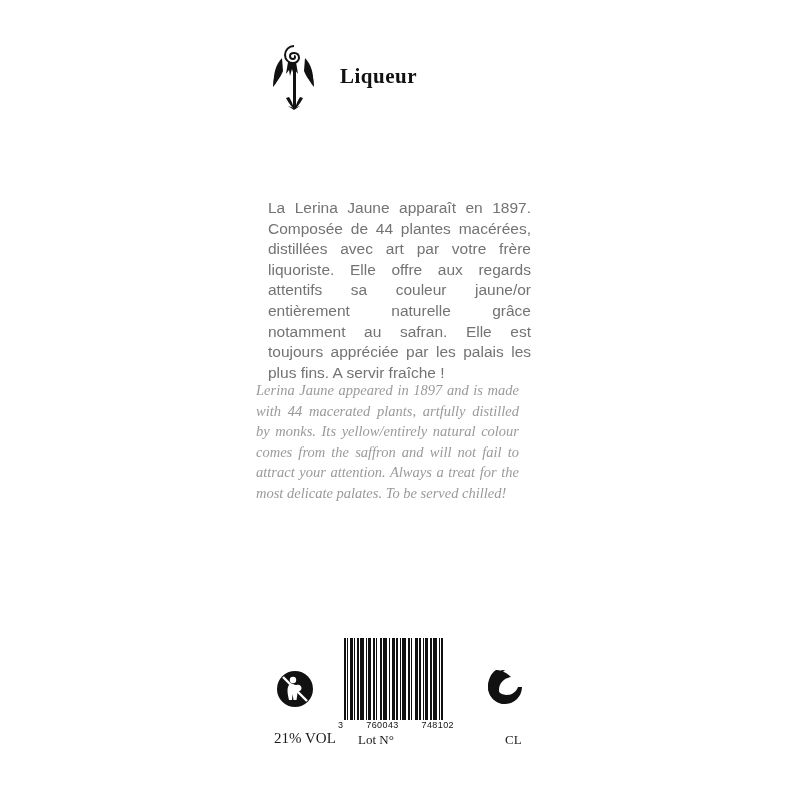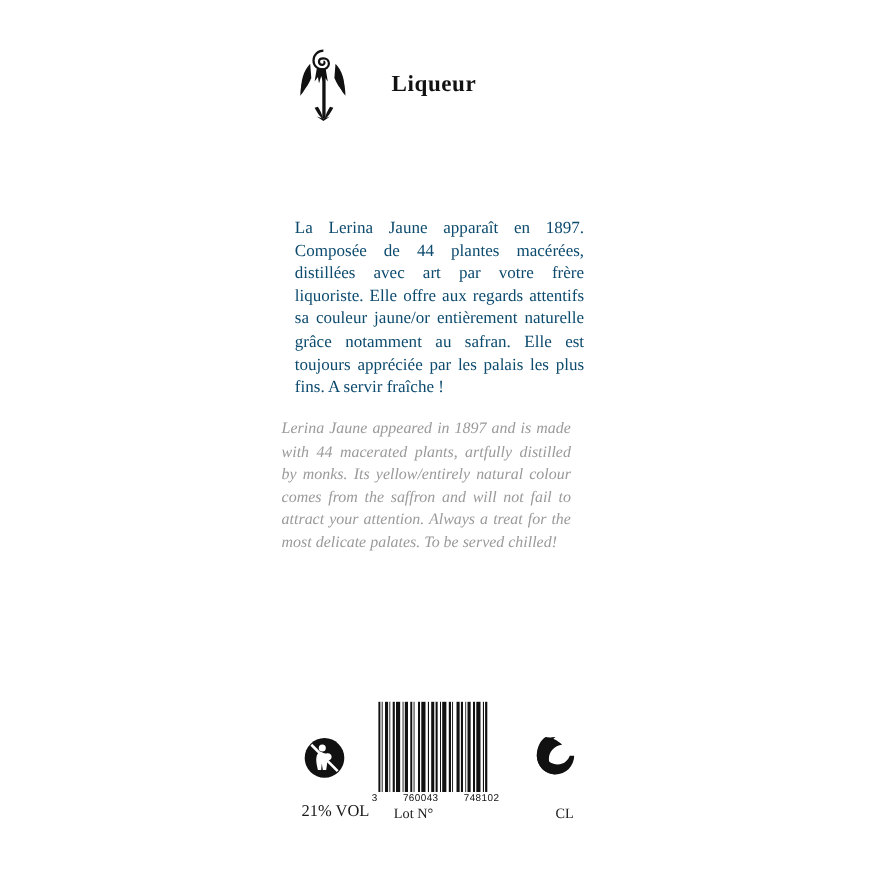--- a/index.html
+++ b/index.html
@@ -40,21 +40,21 @@
     flex: 0 0 auto;
   }
   .crest svg { display: block; }
 
   .liqueur-word {
     font-family: "Liberation Serif", serif;
     font-weight: bold;
     font-size: 21px;
     letter-spacing: 0.5px;
     color: #111;
-    margin-left: 22px;
+    margin-left: 6px;
     white-space: nowrap;
   }
 
   .monastic-badge {
     position: absolute;
     left: 206px;
     top: 16px;
     width: 58px;
     height: 52px;
     background: #111;
@@ -98,26 +98,26 @@
       1px 1px 0 #8a6a12,
       -0.5px -0.5px 0 #f5de86;
   }
 
   
   .copy-fr {
     position: absolute;
     top: 198px;
     left: 268px;
     width: 263px;
-    font-family: Liberation Serif, serif;
+    font-family: Liberation Sans, sans-serif;
     font-size: 15.5px;
     line-height: 1.33;
     text-align: justify;
     text-justify: inter-word;
-    color: #0c4a6e;
+    color: #737373;
   }
   .copy-en {
     position: absolute;
     top: 380px;
     left: 256px;
     width: 263px;
     font-family: "Liberation Serif", serif;
     font-style: italic;
     font-size: 14.5px;
     line-height: 1.42;

